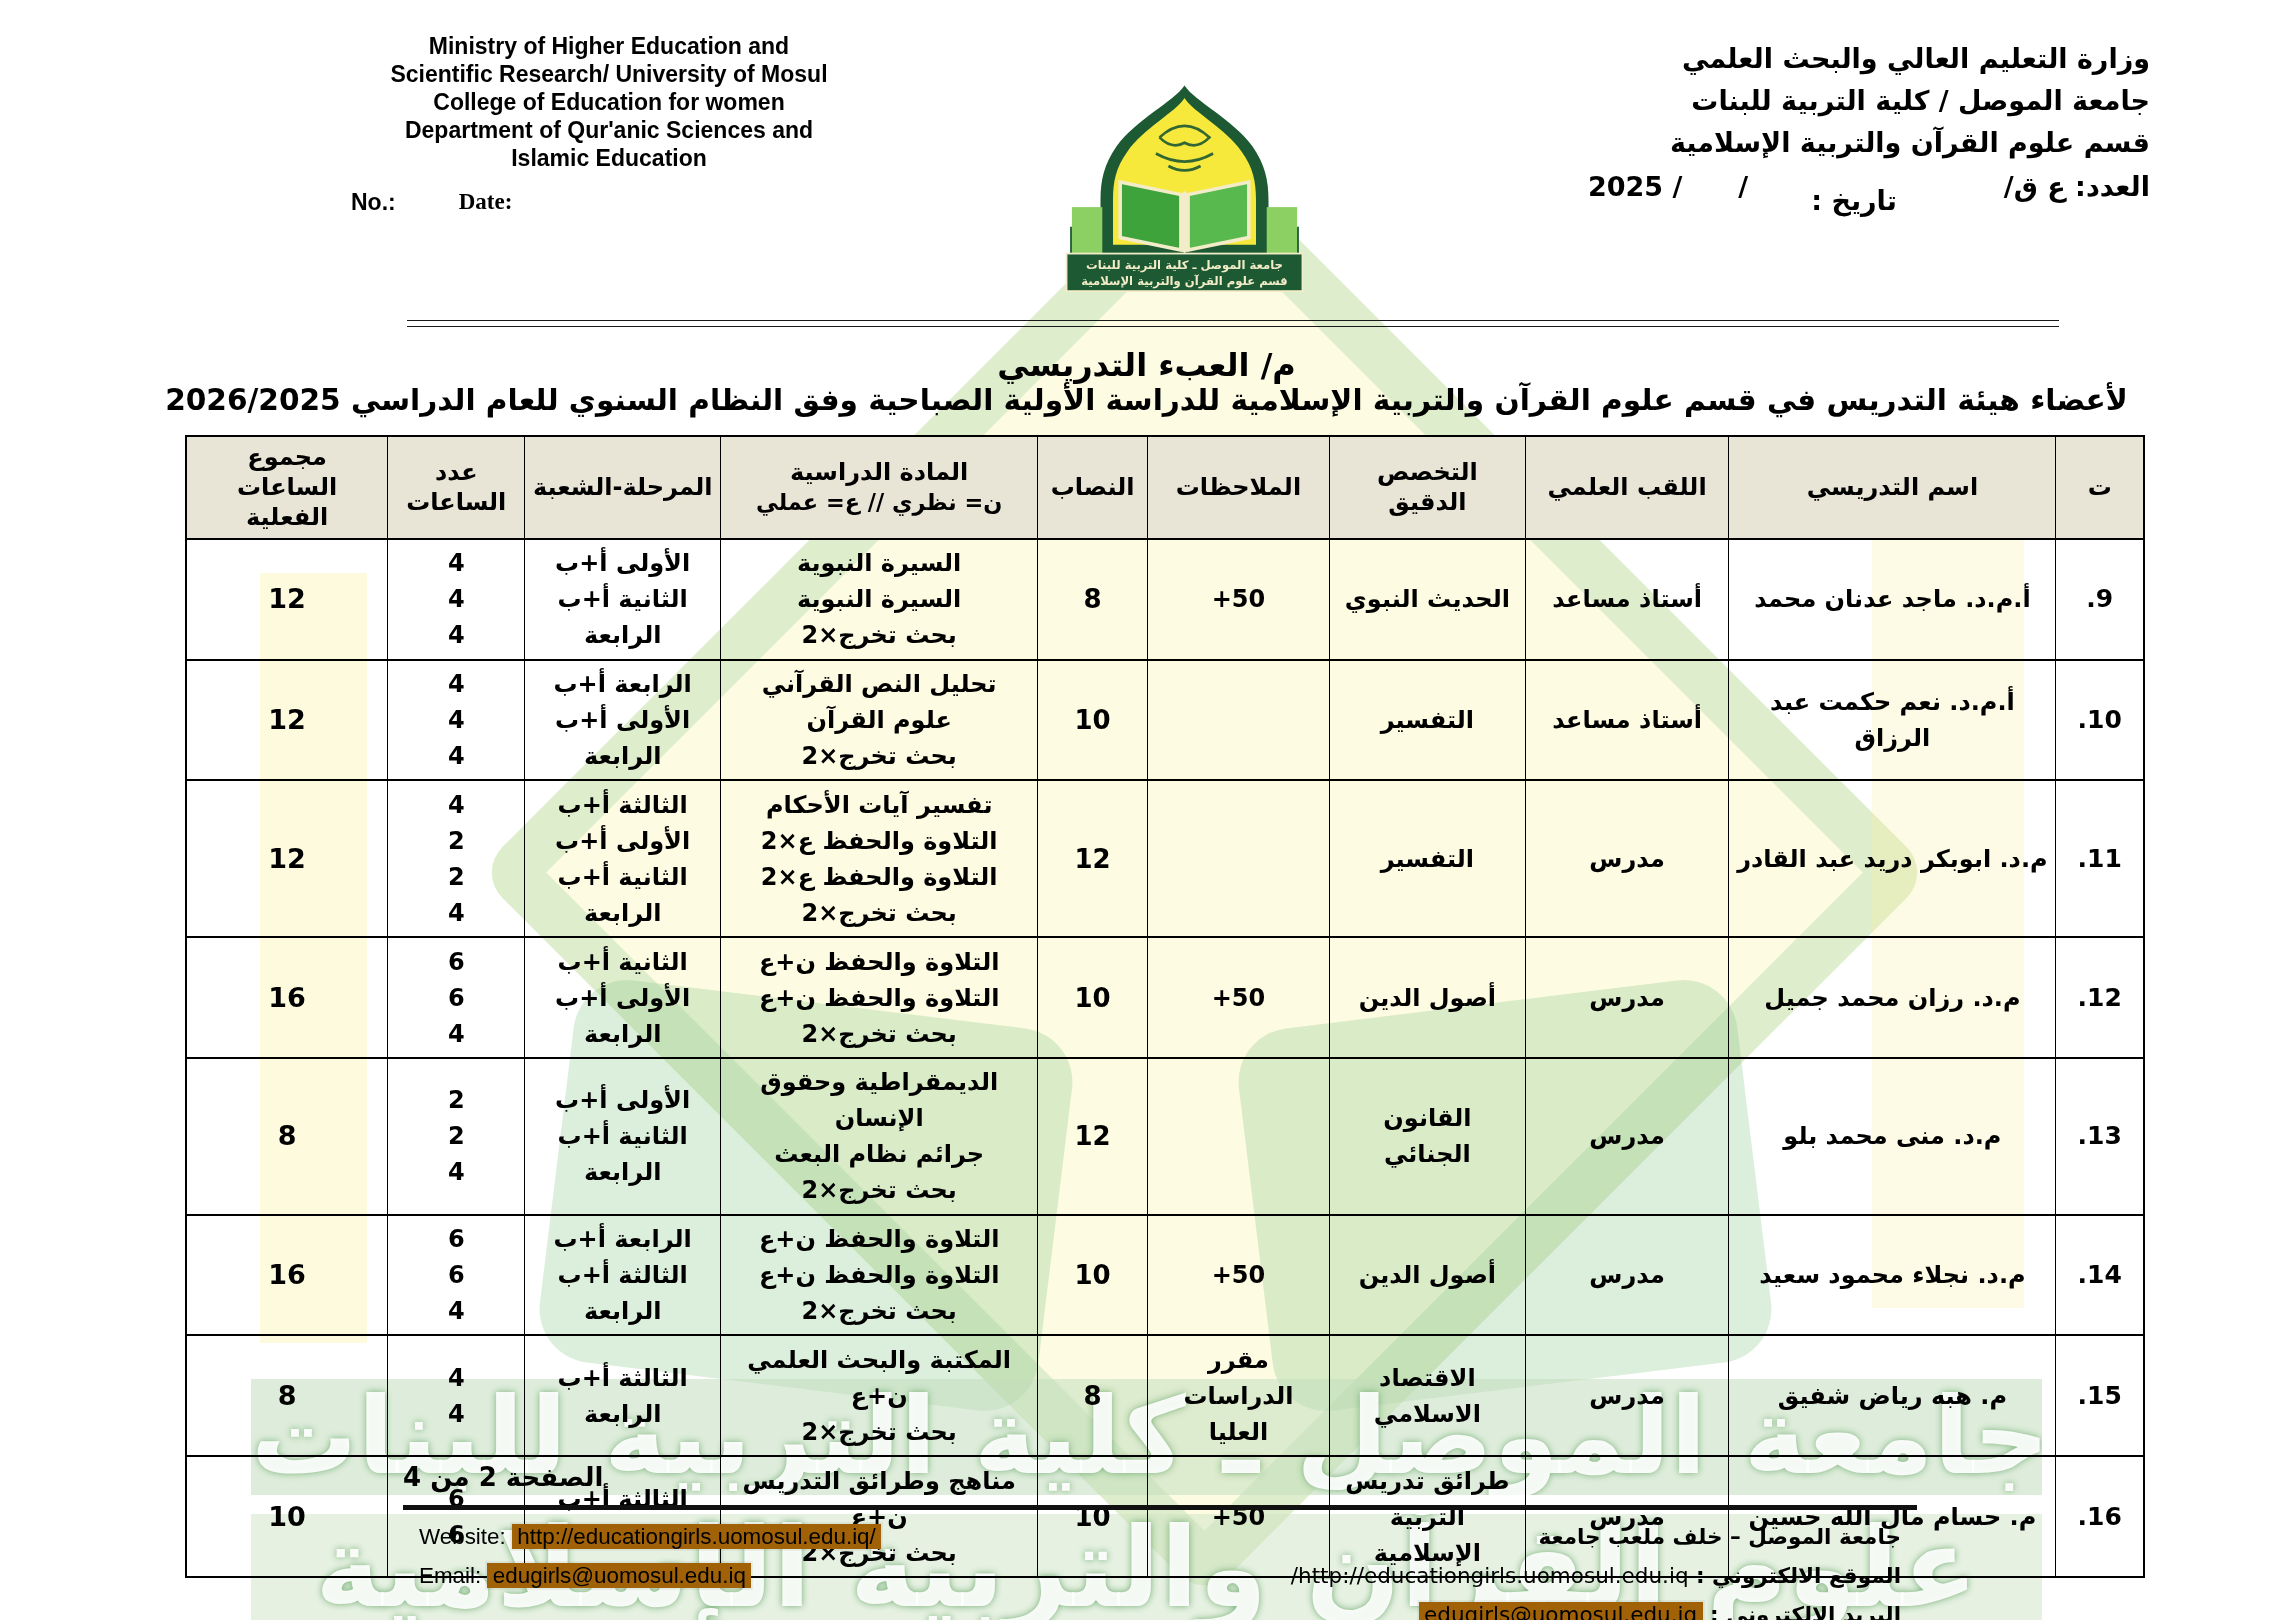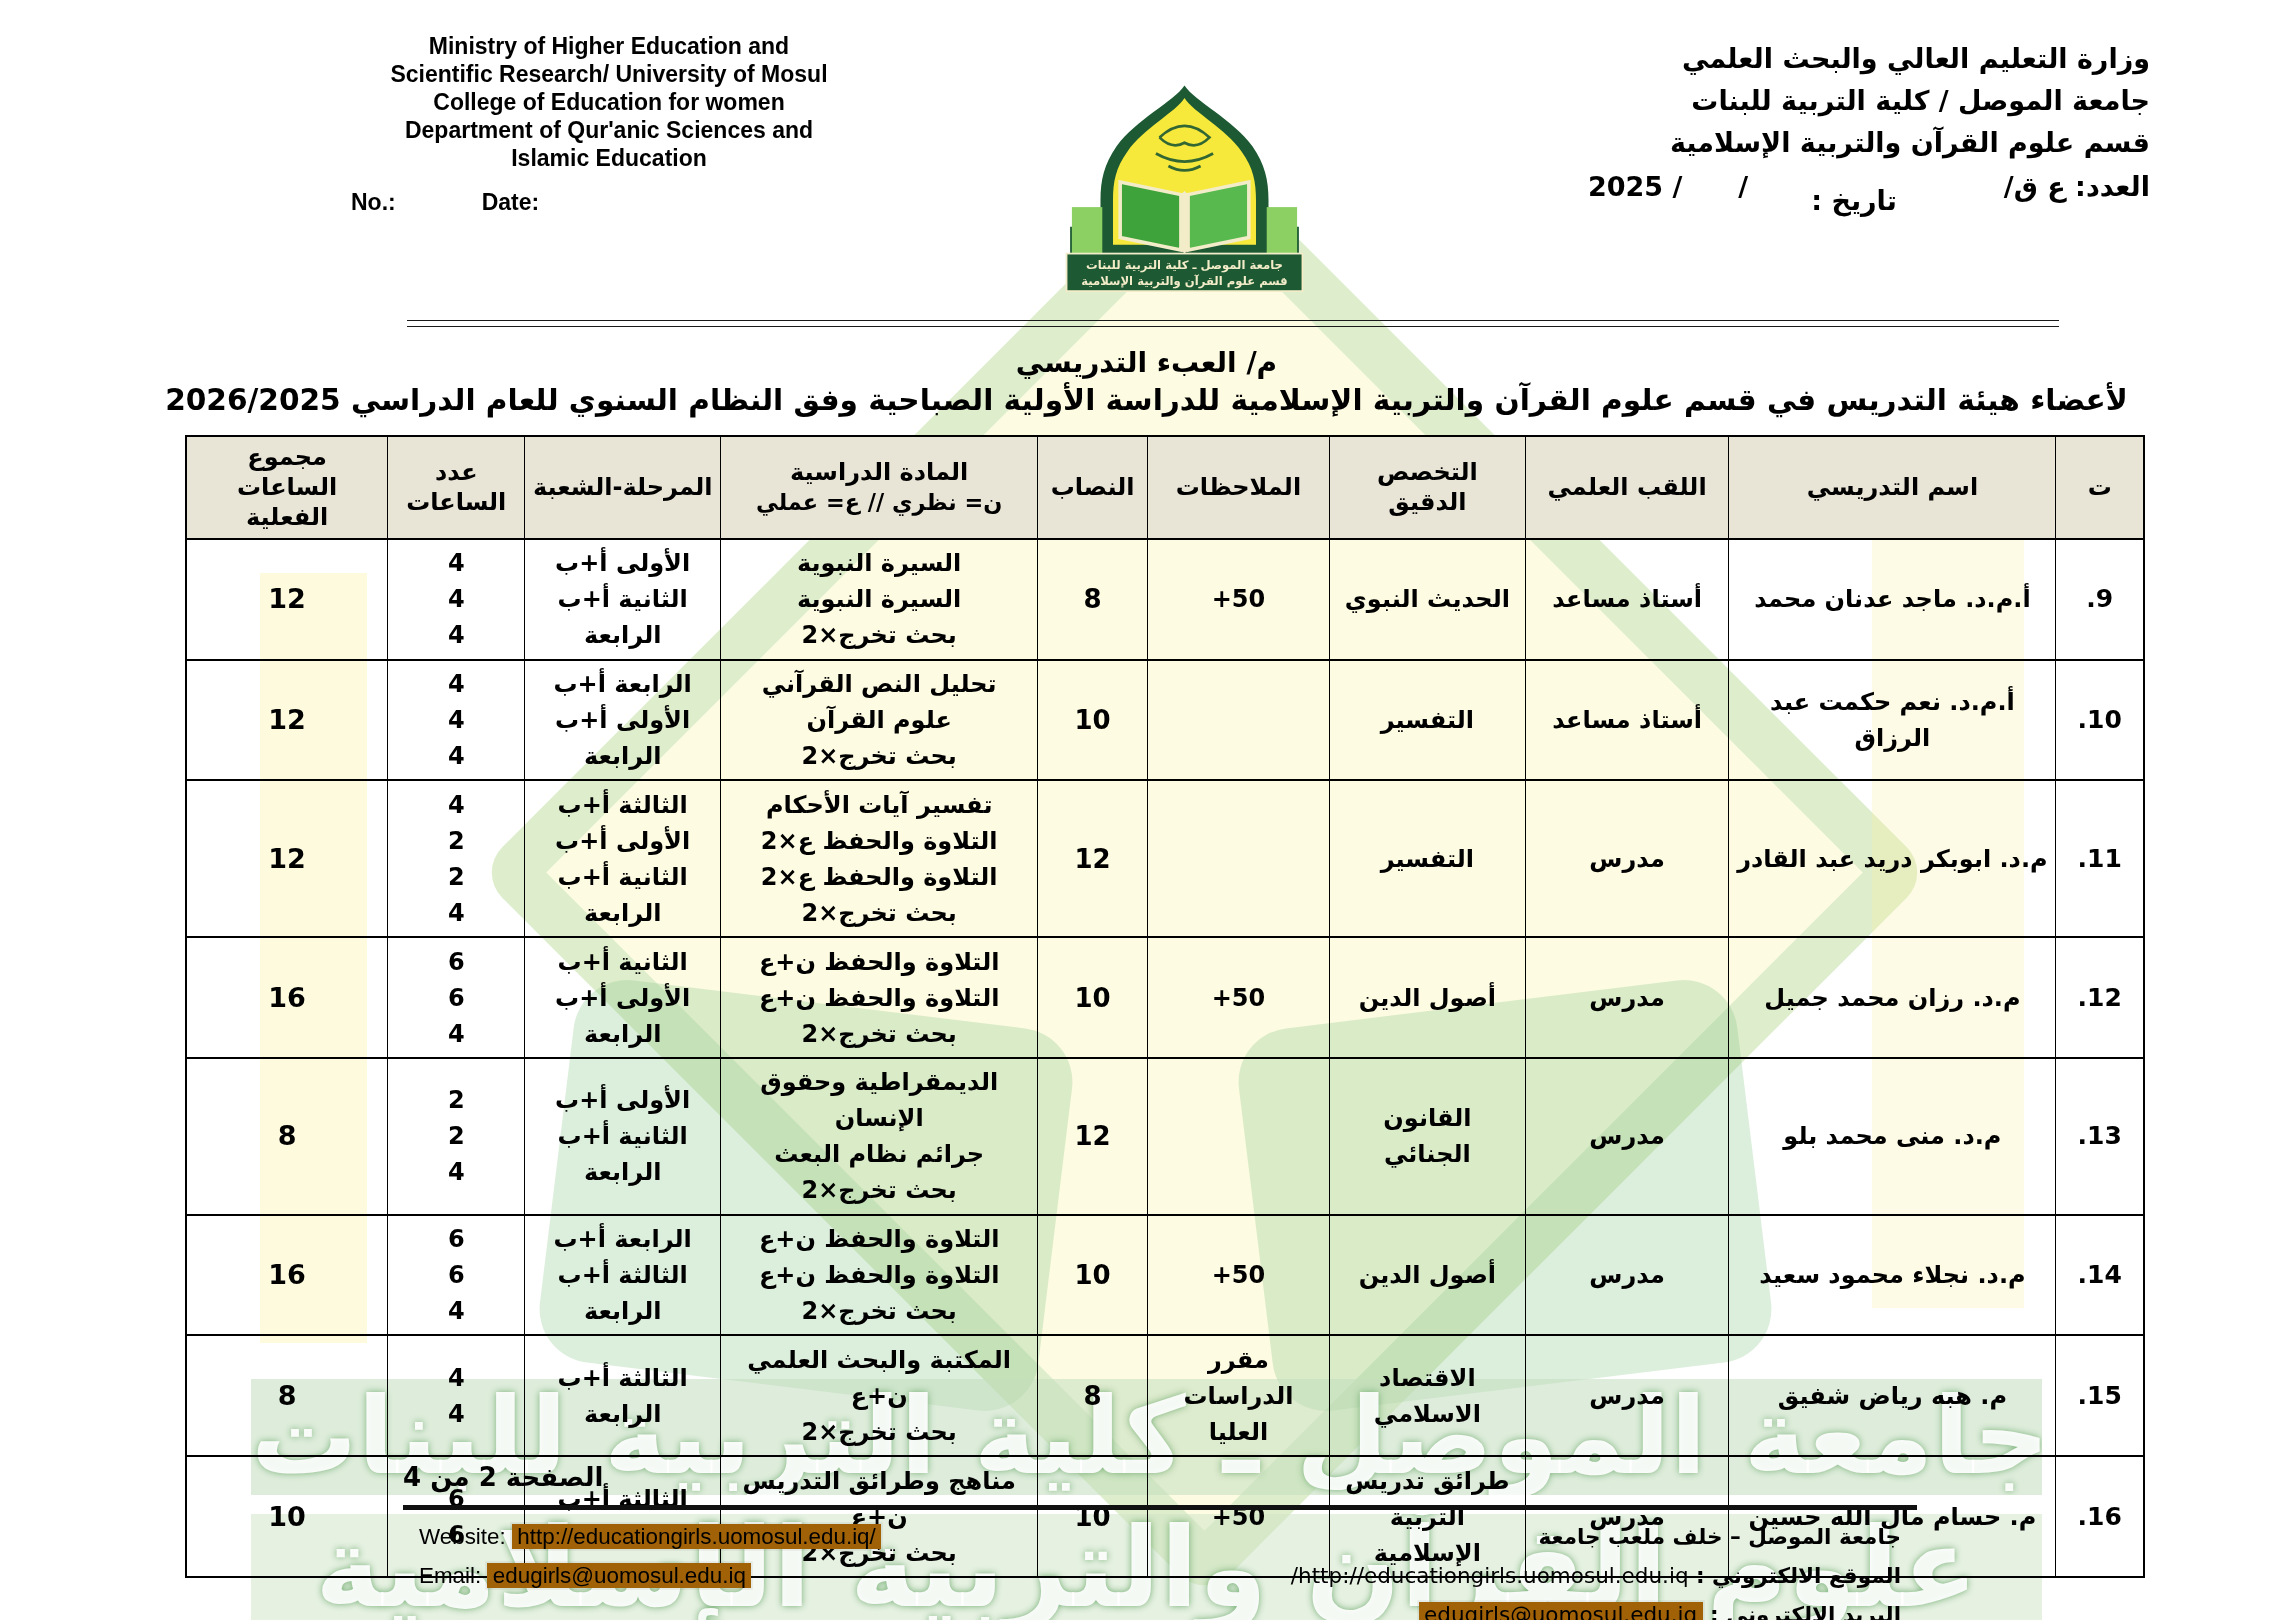--- a/index.html
+++ b/index.html
@@ -26,33 +26,33 @@
     background:rgba(195,222,190,0.55);text-shadow:0 0 7.2px rgba(110,170,110,0.9);}
   .wm-strip.s2{top:1514px;height:107px;line-height:107px;font-size:111px;letter-spacing:7.2px;
     background:rgba(205,228,198,0.50);text-shadow:0 0 7.2px rgba(100,165,100,0.9);}
   
   .content{position:relative;z-index:1;}
   
   .hdr-en{position:absolute;left:251px;top:32px;width:716px;text-align:center;
     font-weight:bold;font-size:23px;line-height:28px;font-family:"Liberation Sans","DejaVu Sans",sans-serif;}
   .hdr-en-nodate{display:flex;text-align:center;margin-top:16px;font-size:23px;font-weight:bold;}
   .hdr-en-nodate .no{margin-left:100px;}
-  .hdr-en-nodate .date{margin-left:86px;}
+  .hdr-en-nodate .date{margin-left:63px;font-family:Liberation Serif, serif;}
   .hdr-ar{position:absolute;right:143px;top:38px;width:681px;text-align:right;direction:rtl;
     font-weight:bold;font-size:27px;line-height:42px;}
   .hdr-ar .numline{display:flex;direction:rtl;gap:0;margin-top:1.8px;}
   .hdr-ar .numline .seg1{margin-left:107px;}
   .hdr-ar .numline .seg2{margin-left:63px;margin-top:14px;}
   .hdr-ar .numline .seg3{margin-left:56px;}
   .logo{position:absolute;left:1050px;top:82px;width:269px;height:210px;}
   .sep{position:absolute;left:407px;top:320px;width:1652px;height:4.5px;
     border-top:1.8px solid #1a1a1a;border-bottom:1.8px solid #1a1a1a;}
   
   .title1{position:absolute;left:0;top:346px;width:2293px;text-align:center;direction:rtl;
-    font-weight:bold;font-size:28px;}
+    font-weight:bold;font-size:32px;}
   .title2{position:absolute;left:0;top:383px;width:2293px;text-align:center;direction:rtl;
     font-weight:bold;font-size:29.6px;}
   
   .loadtable{position:absolute;left:185px;top:435px;width:1960px;border-collapse:collapse;direction:rtl;}
   .loadtable th,.loadtable td{border:1.8px solid #000;padding:5.4px 7.2px;vertical-align:middle;text-align:center;}
   .loadtable thead th{background:#e8e4d6;font-weight:bold;font-size:24px;line-height:30px;height:72px;}
   .loadtable tbody tr{border-top:2.7px solid #000;border-bottom:2.7px solid #000;}
   .loadtable{border:2.7px solid #000;}
   .loadtable td{font-weight:bold;font-size:24px;line-height:36px;background:transparent;}
   .loadtable td.c-num{font-size:25px;}

